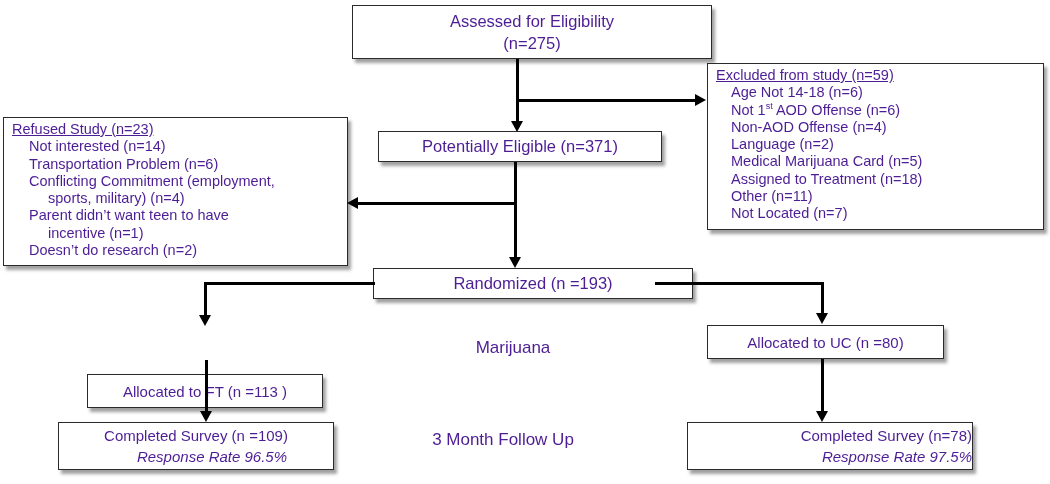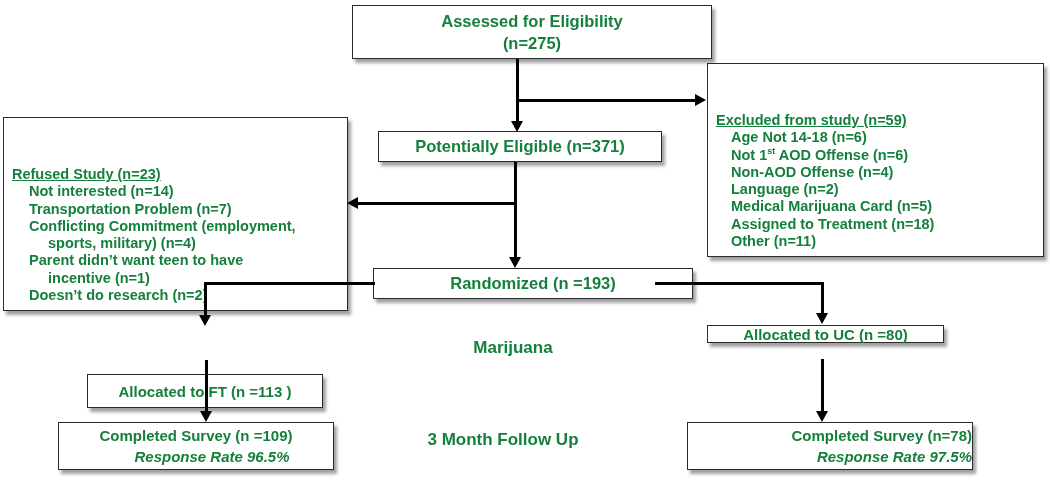--- a/index.html
+++ b/index.html
@@ -1,44 +1,44 @@
 <!DOCTYPE html>
 <html><head>
 <meta charset="utf-8">
 <style>
   html,body { margin:0; padding:0; background:#ffffff; }
   .canvas {
     position:relative; width:1050px; height:484px;
     background:#ffffff; overflow:hidden;
     font-family:"Liberation Sans", sans-serif;
-    font-weight:bold; color:#15803d;
+    font-weight:normal; color:#4c1d95;
   }
   .box {
     position:absolute; background:#fff; box-sizing:border-box;
     border:1.4px solid #2a2a2a;
     box-shadow:3px 4px 3px rgba(110,110,110,0.65);
   }
   .center {
     display:flex; flex-direction:column;
     align-items:center; justify-content:center; text-align:center;
   }
   
   .assessed   { left:352px; top:5px;   width:360px; height:54px; font-size:16.5px; line-height:22px; }
   .potential  { left:378px; top:131px; width:284px; height:31px; font-size:16.5px; }
   .randomized { left:373px; top:268px; width:320px; height:31px; font-size:16.5px; }
   .alloc-ft   { left:87px;  top:326px; width:236px; height:34px; font-size:15px;margin-top:48px; }
-  .alloc-uc   { left:707px; top:325px; width:237px; height:18px; font-size:15px;text-align:center; }
+  .alloc-uc   { left:707px; top:325px; width:237px; height:34px; font-size:15px;text-align:center; }
   .completed-ft { left:58px;  top:422px; width:276px; height:48px; font-size:15px; line-height:21px; }
   .completed-uc { left:687px; top:422px; width:286px; height:48px; font-size:15px; line-height:21px;align-items:flex-end; }
   .resp-rate { font-style:italic;margin-left:32px; }
   
   .listbox { font-size:14.5px; line-height:17.3px; padding:3px 8px 6px 8px; }
   .excluded { left:707px; top:63px; width:337px; }
   .refused  { left:3px;  top:117px; width:345px; }
-  .listbox .title { text-decoration:underline;margin-top:45px; }
+  .listbox .title { text-decoration:underline; }
   .listbox .item  { padding-left:15px; }
   .refused .item  { padding-left:17px; }
   .refused .item.cont { padding-left:36px; }
   sup { font-size:0.62em; line-height:0; }
   
   .stage { position:absolute; text-align:center; font-size:17px; }
   .stage-allocation { left:413px; top:338px; width:200px; }
   .stage-followup   { left:388px; top:430px; width:230px; }
   
   .hline, .vline { position:absolute; background:#000; }
@@ -61,26 +61,27 @@
 
   <div class="box listbox excluded">
     <div class="title">Excluded from study (n=59)</div>
     <div class="item">Age Not 14-18 (n=6)</div>
     <div class="item"><span>Not 1</span><sup>st</sup><span> AOD Offense (n=6)</span></div>
     <div class="item">Non-AOD Offense (n=4)</div>
     <div class="item">Language (n=2)</div>
     <div class="item">Medical Marijuana Card (n=5)</div>
     <div class="item">Assigned to Treatment (n=18)</div>
     <div class="item">Other (n=11)</div>
+    <div class="item">Not Located (n=7)</div>
   </div>
 
   <div class="box listbox refused">
     <div class="title">Refused Study (n=23)</div>
     <div class="item">Not interested (n=14)</div>
-    <div class="item">Transportation Problem (n=7)</div>
+    <div class="item">Transportation Problem (n=6)</div>
     <div class="item">Conflicting Commitment (employment,</div>
     <div class="item cont">sports, military) (n=4)</div>
     <div class="item">Parent didn’t want teen to have</div>
     <div class="item cont">incentive (n=1)</div>
     <div class="item">Doesn’t do research (n=2)</div>
   </div>
 
   <div class="box center potential">
     <div>Potentially Eligible (n=371)</div>
   </div>

